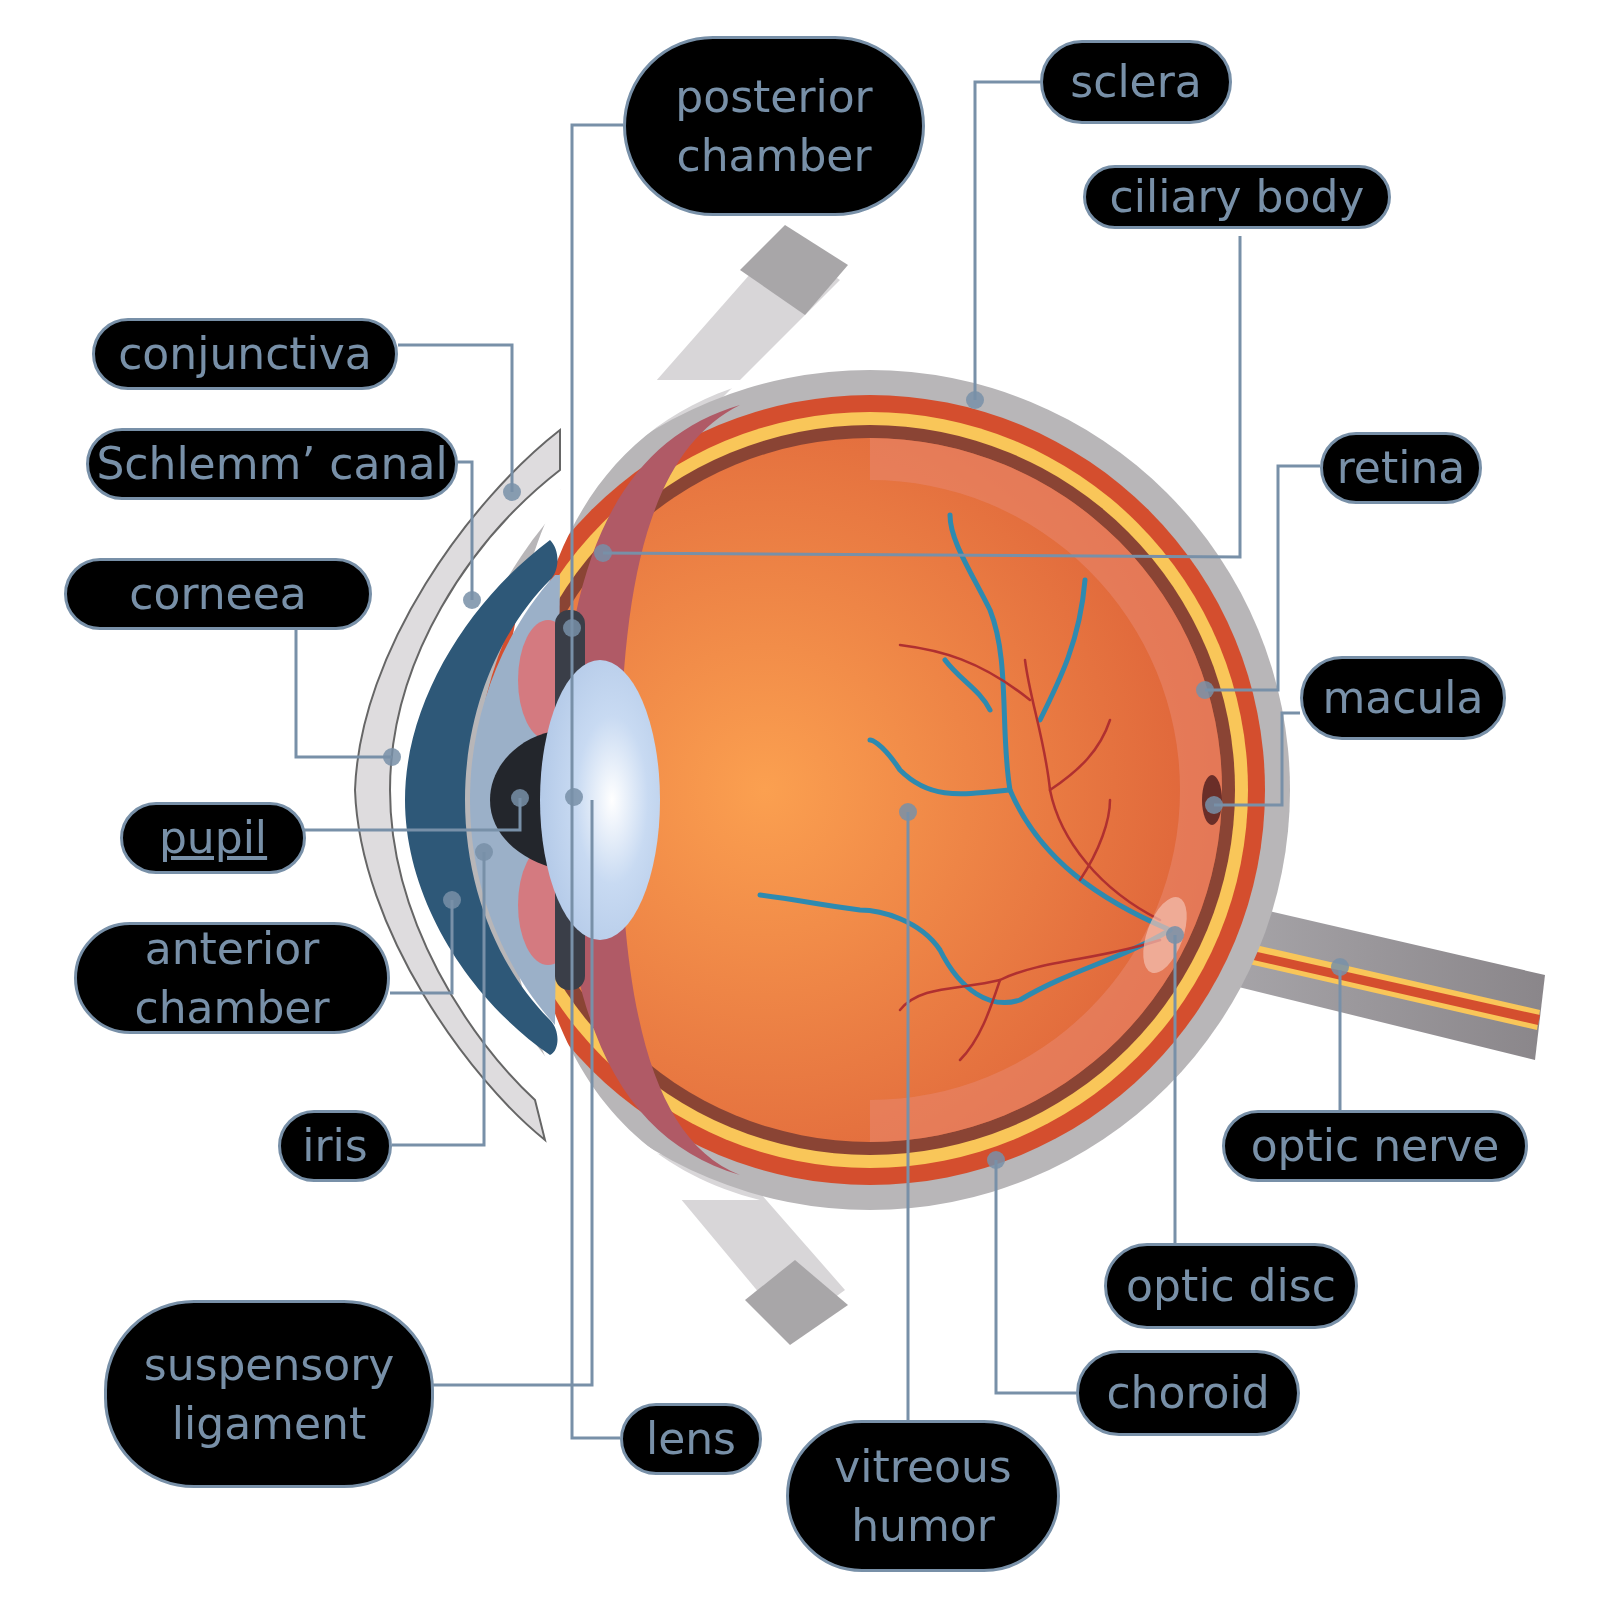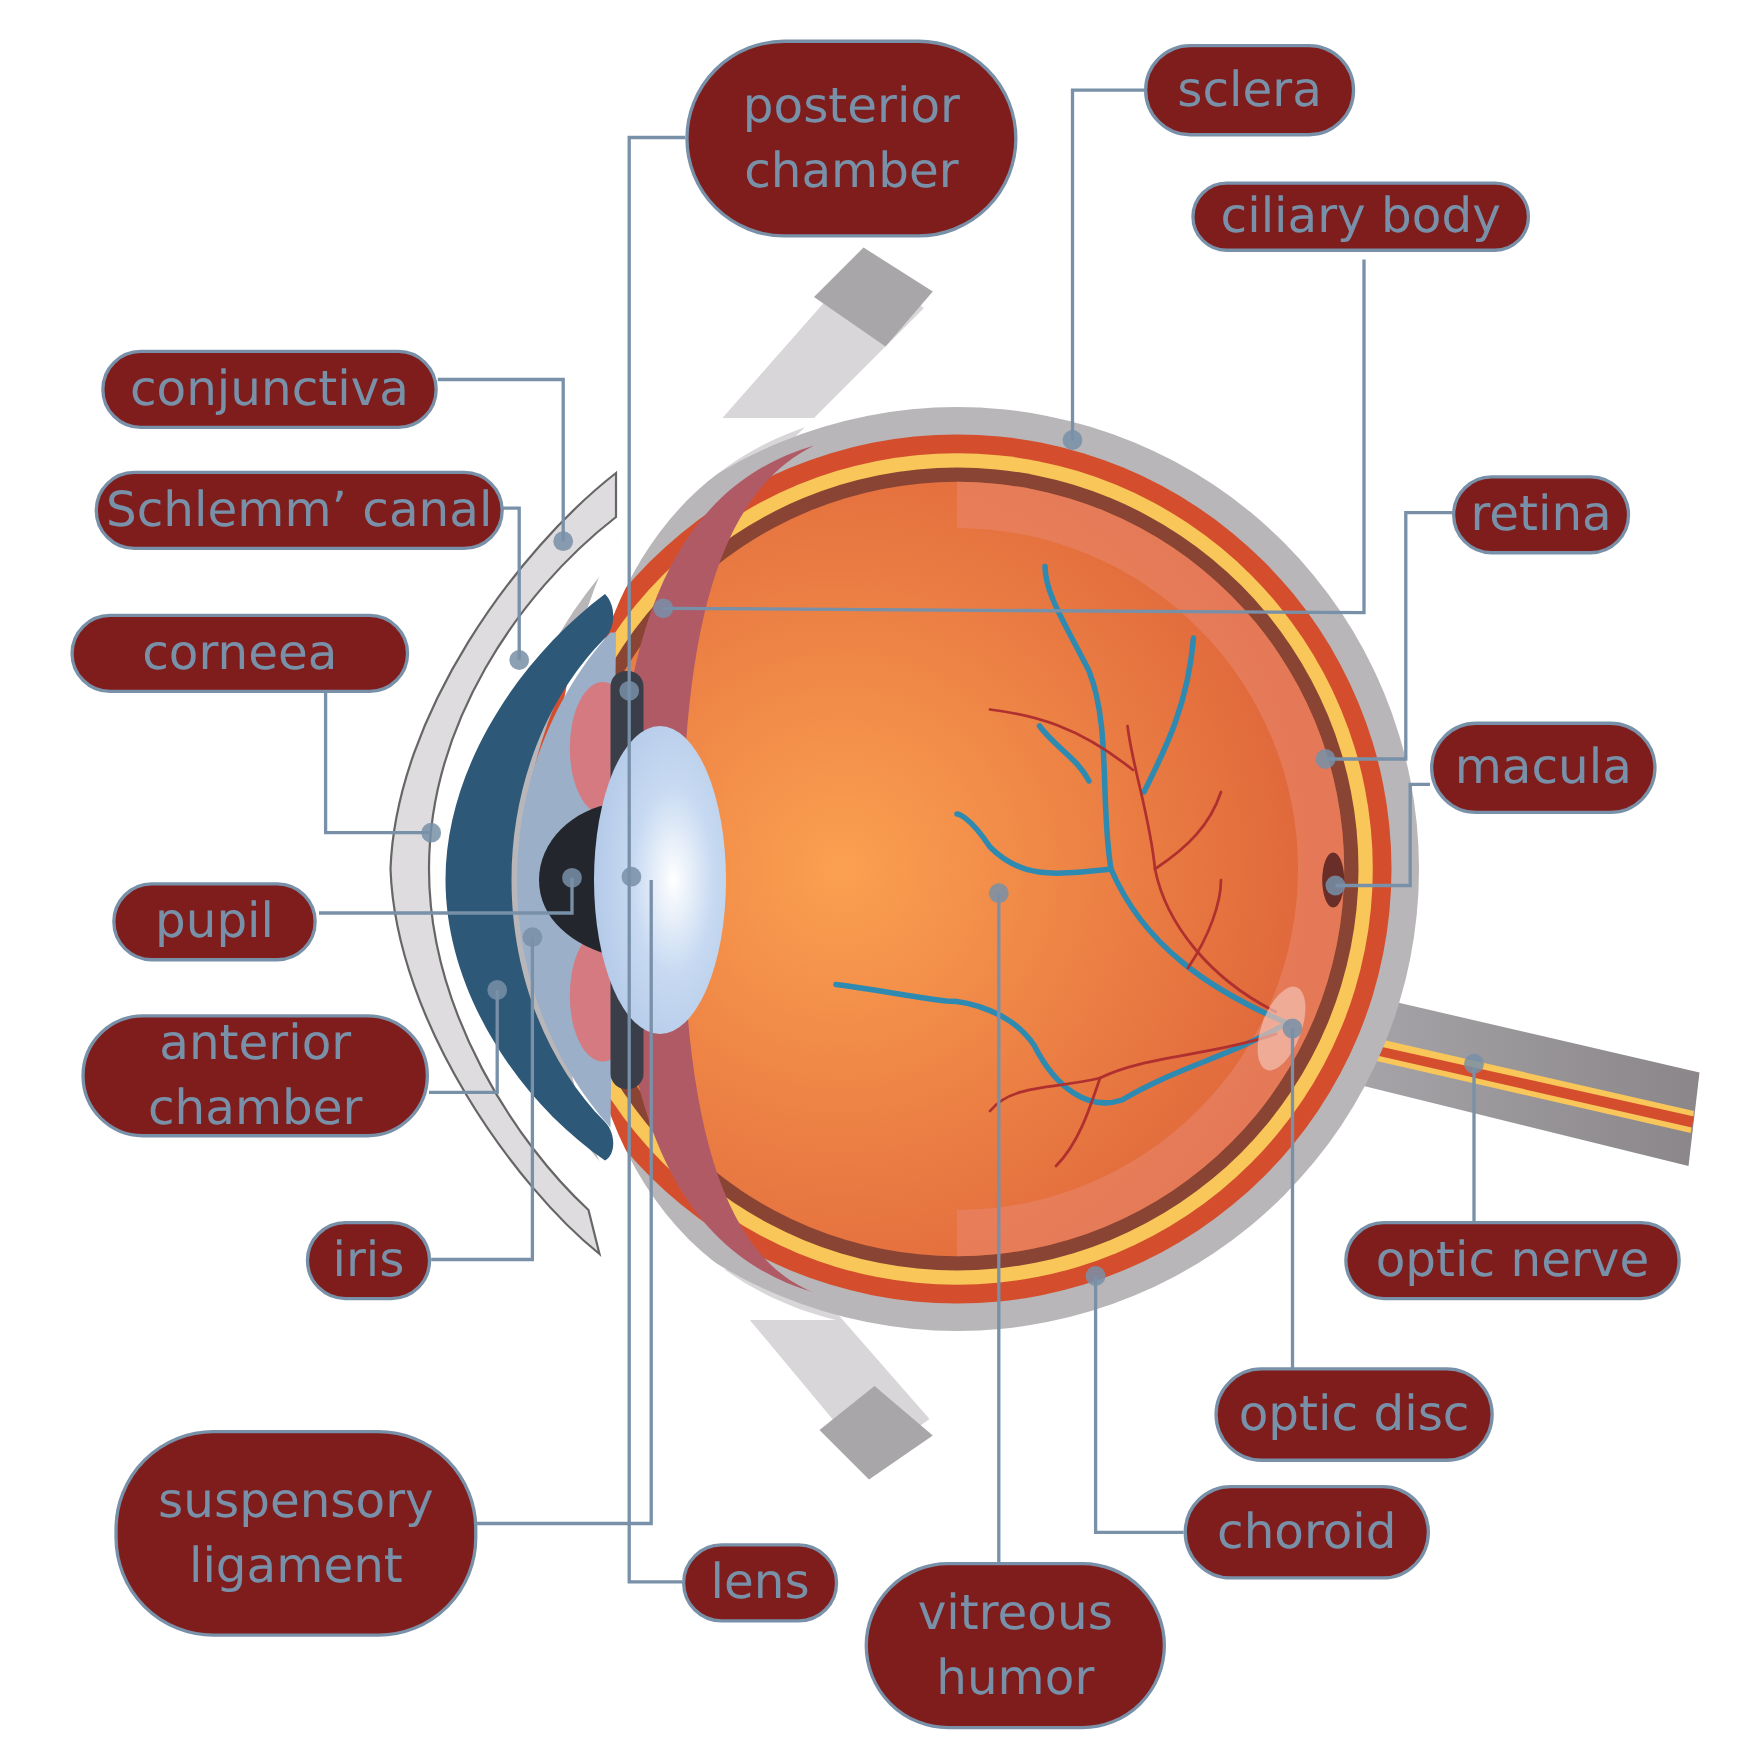--- a/index.html
+++ b/index.html
@@ -1,18 +1,18 @@
 <!DOCTYPE html>
 <html><head>
 <meta charset="utf-8">
 <style>
   html,body{margin:0;padding:0;background:#ffffff;}
   #stage{position:relative;width:1600px;height:1600px;overflow:hidden;background:#fff;}
   svg{position:absolute;left:0;top:0;}
-  .lbl{position:absolute;box-sizing:border-box;border:3px solid #7890a8;border-radius:60px;background:#7f1d1d;
+  .lbl{position:absolute;box-sizing:border-box;border:3px solid #7890a8;border-radius:60px;background:#000000;
        color:#7890a8;font-family:"DejaVu Sans",sans-serif;font-size:44px;display:flex;align-items:center;justify-content:center;
        text-align:center;line-height:1.35;white-space:pre-line;}
   .lbl.tall{border-radius:90px;}
 </style>
 </head>
 <body>
 
 <div id="stage">
 <svg width="1600" height="1600" viewBox="0 0 1600 1600">
   <defs>
@@ -125,21 +125,21 @@
     <circle cx="1214" cy="805" r="9"></circle>
     <circle cx="1340" cy="967" r="9"></circle>
     <circle cx="1175" cy="935" r="9"></circle>
     <circle cx="996" cy="1160" r="9"></circle>
   </g>
 </svg>
 
 <div class="lbl" style="left:92px;top:318px;width:306px;height:72px;">conjunctiva</div>
 <div class="lbl" style="left:86px;top:428px;width:372px;height:72px;">Schlemm’ canal</div>
 <div class="lbl" style="left:64px;top:558px;width:308px;height:72px;">corneea</div>
-<div class="lbl" style="left:102px;top:802px;width:186px;height:72px;">pupil</div>
+<div class="lbl" style="left:120px;top:802px;width:186px;height:72px;text-decoration:underline;">pupil</div>
 <div class="lbl tall" style="left:74px;top:922px;width:316px;height:112px;">anterior
 chamber</div>
 <div class="lbl" style="left:278px;top:1110px;width:114px;height:72px;">iris</div>
 <div class="lbl tall" style="left:104px;top:1300px;width:330px;height:188px;">suspensory
 ligament</div>
 <div class="lbl" style="left:620px;top:1403px;width:142px;height:72px;">lens</div>
 <div class="lbl tall" style="left:786px;top:1420px;width:274px;height:152px;">vitreous
 humor</div>
 <div class="lbl tall" style="left:623px;top:36px;width:302px;height:180px;">posterior
 chamber</div>

